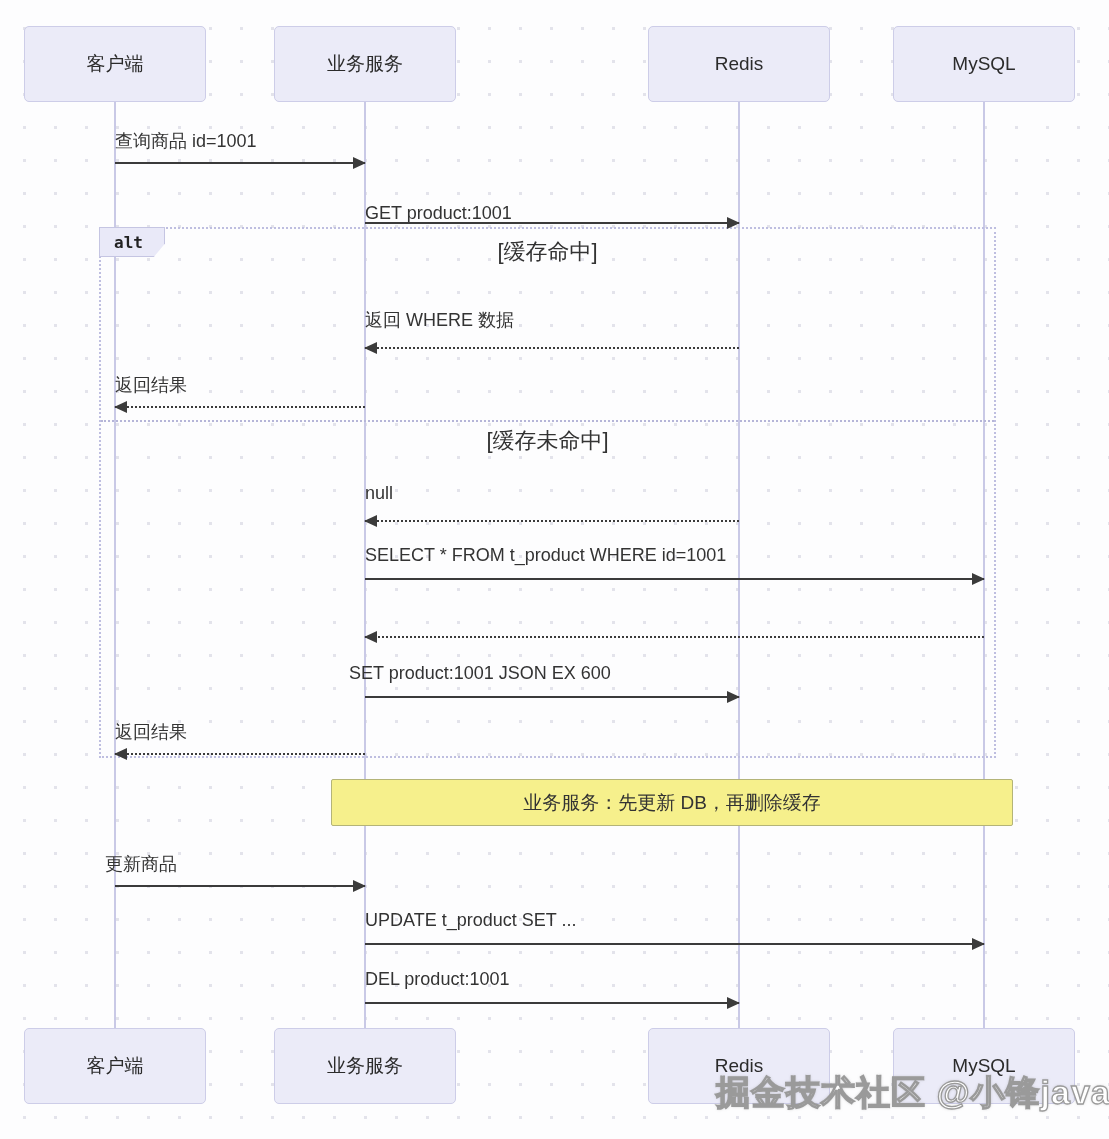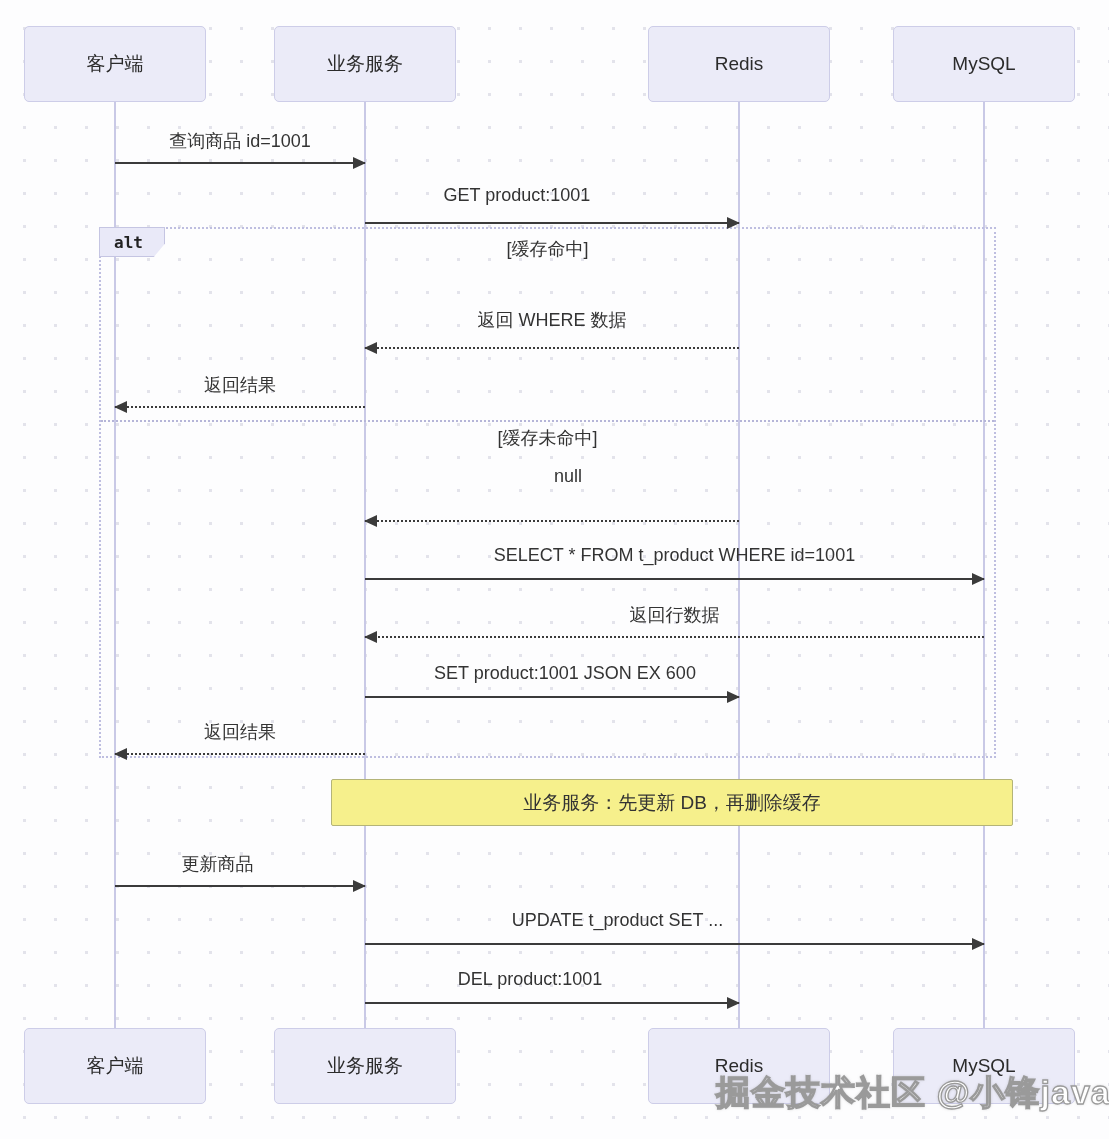--- a/index.html
+++ b/index.html
@@ -12,40 +12,40 @@
     font-family:"Liberation Sans","DejaVu Sans",sans-serif;
     color:#2e2e2e;
   }
   .lifeline { position:absolute; top:102px; height:926px; width:2px; background:#C9C9E6; }
   .participant {
     position:absolute; width:182px; height:76px;
     background:#EBEBF8; border:1px solid #CDCDE8; border-radius:5px;
     display:flex; align-items:center; justify-content:center;
     font-size:19px; color:#2b2b2b; box-sizing:border-box;
   }
-  .msg-label { position:absolute; text-align:center; font-size:18px; color:#333; white-space:nowrap; }
+  .msg-label { position:absolute; font-size:18px; color:#333; white-space:nowrap; }
   .arrow { position:absolute; height:0; }
   .arrow.solid  { border-top:2px solid  #3b3b3b; }
   .arrow.dashed { border-top:2px dotted #3b3b3b; }
   .head { position:absolute; width:0; height:0; top:-7px;
           border-top:6px solid rgba(0,0,0,0); border-bottom:6px solid rgba(0,0,0,0); }
   .head.right { right:-1px; border-left:13px solid #3b3b3b; }
   .head.left  { left:-1px;  border-right:13px solid #3b3b3b; }
   .alt-frame { position:absolute; left:99px; top:227px; width:897px; height:531px;
                border:2px dotted #BEBEE0; box-sizing:border-box; }
   .alt-tab {
     position:absolute; left:-2px; top:-2px; width:66px; height:30px;
     background:#E9E9F8; border:1px solid #C5C5E2; box-sizing:border-box;
     clip-path:polygon(0 0,100% 0,100% 55%,83% 100%,0 100%);
     display:flex; align-items:center; padding-left:14px;
     font-family:"DejaVu Sans Mono","Liberation Mono",monospace;
     font-weight:bold; font-size:16px; color:#222;
   }
   .guard { position:absolute; left:0; width:100%; text-align:center;
-           font-size:18px; color:#333; white-space:nowrap; }
+           font-size:22px; color:#333; white-space:nowrap; }
   .alt-divider { position:absolute; left:0; top:191px; width:100%; height:0;
                  border-top:2px dotted #B5B5D8; }
   .note {
     position:absolute; left:331px; top:779px; width:682px; height:47px;
     background:#F6F08C; border:1px solid #B4B478; border-radius:2px; box-sizing:border-box;
     display:flex; align-items:center; justify-content:center;
     font-size:19px; color:#333;
   }
   .watermark {
     position:absolute; left:716px; top:1070px; z-index:5; white-space:nowrap;
@@ -84,51 +84,50 @@
     <div class="guard" style="top:8px">[缓存命中]</div>
     <div class="alt-divider"></div>
     <div class="guard" style="top:197px">[缓存未命中]</div>
   </div>
 
   <div class="msg-label" style="left:115px;top:129px;width:250px">查询商品 id=1001</div>
   <div class="arrow solid" style="left:115px;top:162px;width:250px">
       <i class="head right"></i>
     </div>
 
-  <div class="msg-label" style="left:365px;top:185px;width:304px">GET product:1001</div>
+  <div class="msg-label" style="left:365px;top:203px;width:304px">GET product:1001</div>
   <div class="arrow solid" style="left:365px;top:222px;width:374px">
       <i class="head right"></i>
     </div>
 
   <div class="msg-label" style="left:365px;top:308px;width:374px">返回 WHERE 数据</div>
   <div class="arrow dashed" style="left:365px;top:347px;width:374px">
       <i class="head left"></i>
     </div>
 
   <div class="msg-label" style="left:115px;top:373px;width:250px">返回结果</div>
   <div class="arrow dashed" style="left:115px;top:406px;width:250px">
       <i class="head left"></i>
     </div>
 
-  <div class="msg-label" style="left:365px;top:466px;width:406px">null</div>
+  <div class="msg-label" style="left:365px;top:483px;width:406px">null</div>
   <div class="arrow dashed" style="left:365px;top:520px;width:374px">
       <i class="head left"></i>
     </div>
 
   <div class="msg-label" style="left:365px;top:545px;width:619px">SELECT * FROM t_product WHERE id=1001</div>
   <div class="arrow solid" style="left:365px;top:578px;width:619px">
       <i class="head right"></i>
     </div>
 
-  <div class="msg-label" style="left:365px;top:603px;width:619px">返回行数据</div>
   <div class="arrow dashed" style="left:365px;top:636px;width:619px">
       <i class="head left"></i>
     </div>
 
-  <div class="msg-label" style="left:373px;top:663px;width:384px">SET product:1001 JSON EX 600</div>
+  <div class="msg-label" style="left:349px;top:663px;width:384px">SET product:1001 JSON EX 600</div>
   <div class="arrow solid" style="left:365px;top:696px;width:374px">
       <i class="head right"></i>
     </div>
 
   <div class="msg-label" style="left:115px;top:720px;width:250px">返回结果</div>
   <div class="arrow dashed" style="left:115px;top:753px;width:250px">
       <i class="head left"></i>
     </div>
 
   <div class="note">

